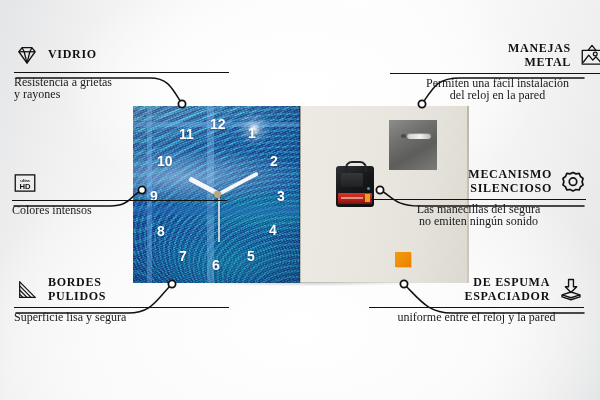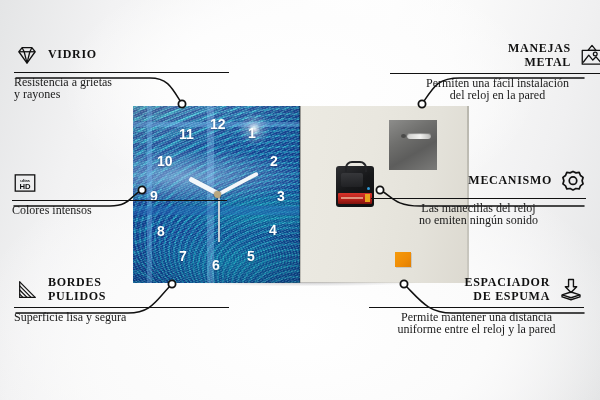--- a/index.html
+++ b/index.html
@@ -331,49 +331,49 @@
     <div class="desc">
       <div>Permiten una fácil instalación</div>
       <div>del reloj en la pared</div>
     </div>
   </div>
 
   <div class="feature right" id="f-mecanismo">
     <div class="head">
       <div>
         <div class="title">MECANISMO</div>
+        <div class="title">SILENCIOSO</div>
       </div>
       <svg class="ficon" viewBox="0 0 32 32">
         <g fill="none" stroke="#111" stroke-width="2.1" stroke-linejoin="round" stroke-linecap="round">
           <path d="M16 4.2 L19.6 6.0 L23.6 5.4 L25.2 9.2 L28.4 11.6 L27.2 15.6 L28.4 19.6 L25.2 22.0 L23.6 25.8 L19.6 25.2 L16 27.0 L12.4 25.2 L8.4 25.8 L6.8 22.0 L3.6 19.6 L4.8 15.6 L3.6 11.6 L6.8 9.2 L8.4 5.4 L12.4 6.0 Z"></path>
           <circle cx="16" cy="15.6" r="4.6"></circle>
         </g>
       </svg>
     </div>
     <div class="rule"></div>
     <div class="desc">
-      <div>Las manecillas del reloj</div>
+      <div>Las manecillas del segura</div>
       <div>no emiten ningún sonido</div>
     </div>
   </div>
 
   <div class="feature right" id="f-espaciador">
     <div class="head">
       <div>
+        <div class="title">DE ESPUMA</div>
         <div class="title">ESPACIADOR</div>
-        <div class="title">DE ESPUMA</div>
       </div>
       <svg class="ficon" viewBox="0 0 32 32">
         <g fill="none" stroke="#111" stroke-width="1.7" stroke-linejoin="round">
           <path d="M13 3 L19 3 L19 12 L23 12 L16 19 L9 12 L13 12 Z"></path>
           <path d="M16 18.5 L27 22 L16 25.5 L5 22 Z"></path>
           <path d="M5 22 L5 24.5 L16 28 L27 24.5 L27 22"></path>
         </g>
       </svg>
     </div>
     <div class="rule"></div>
     <div class="desc">
-      <div>Permite mantener una distancia</div>
       <div>uniforme entre el reloj y la pared</div>
     </div>
   </div>
 
 </div>
 
 </body></html>

